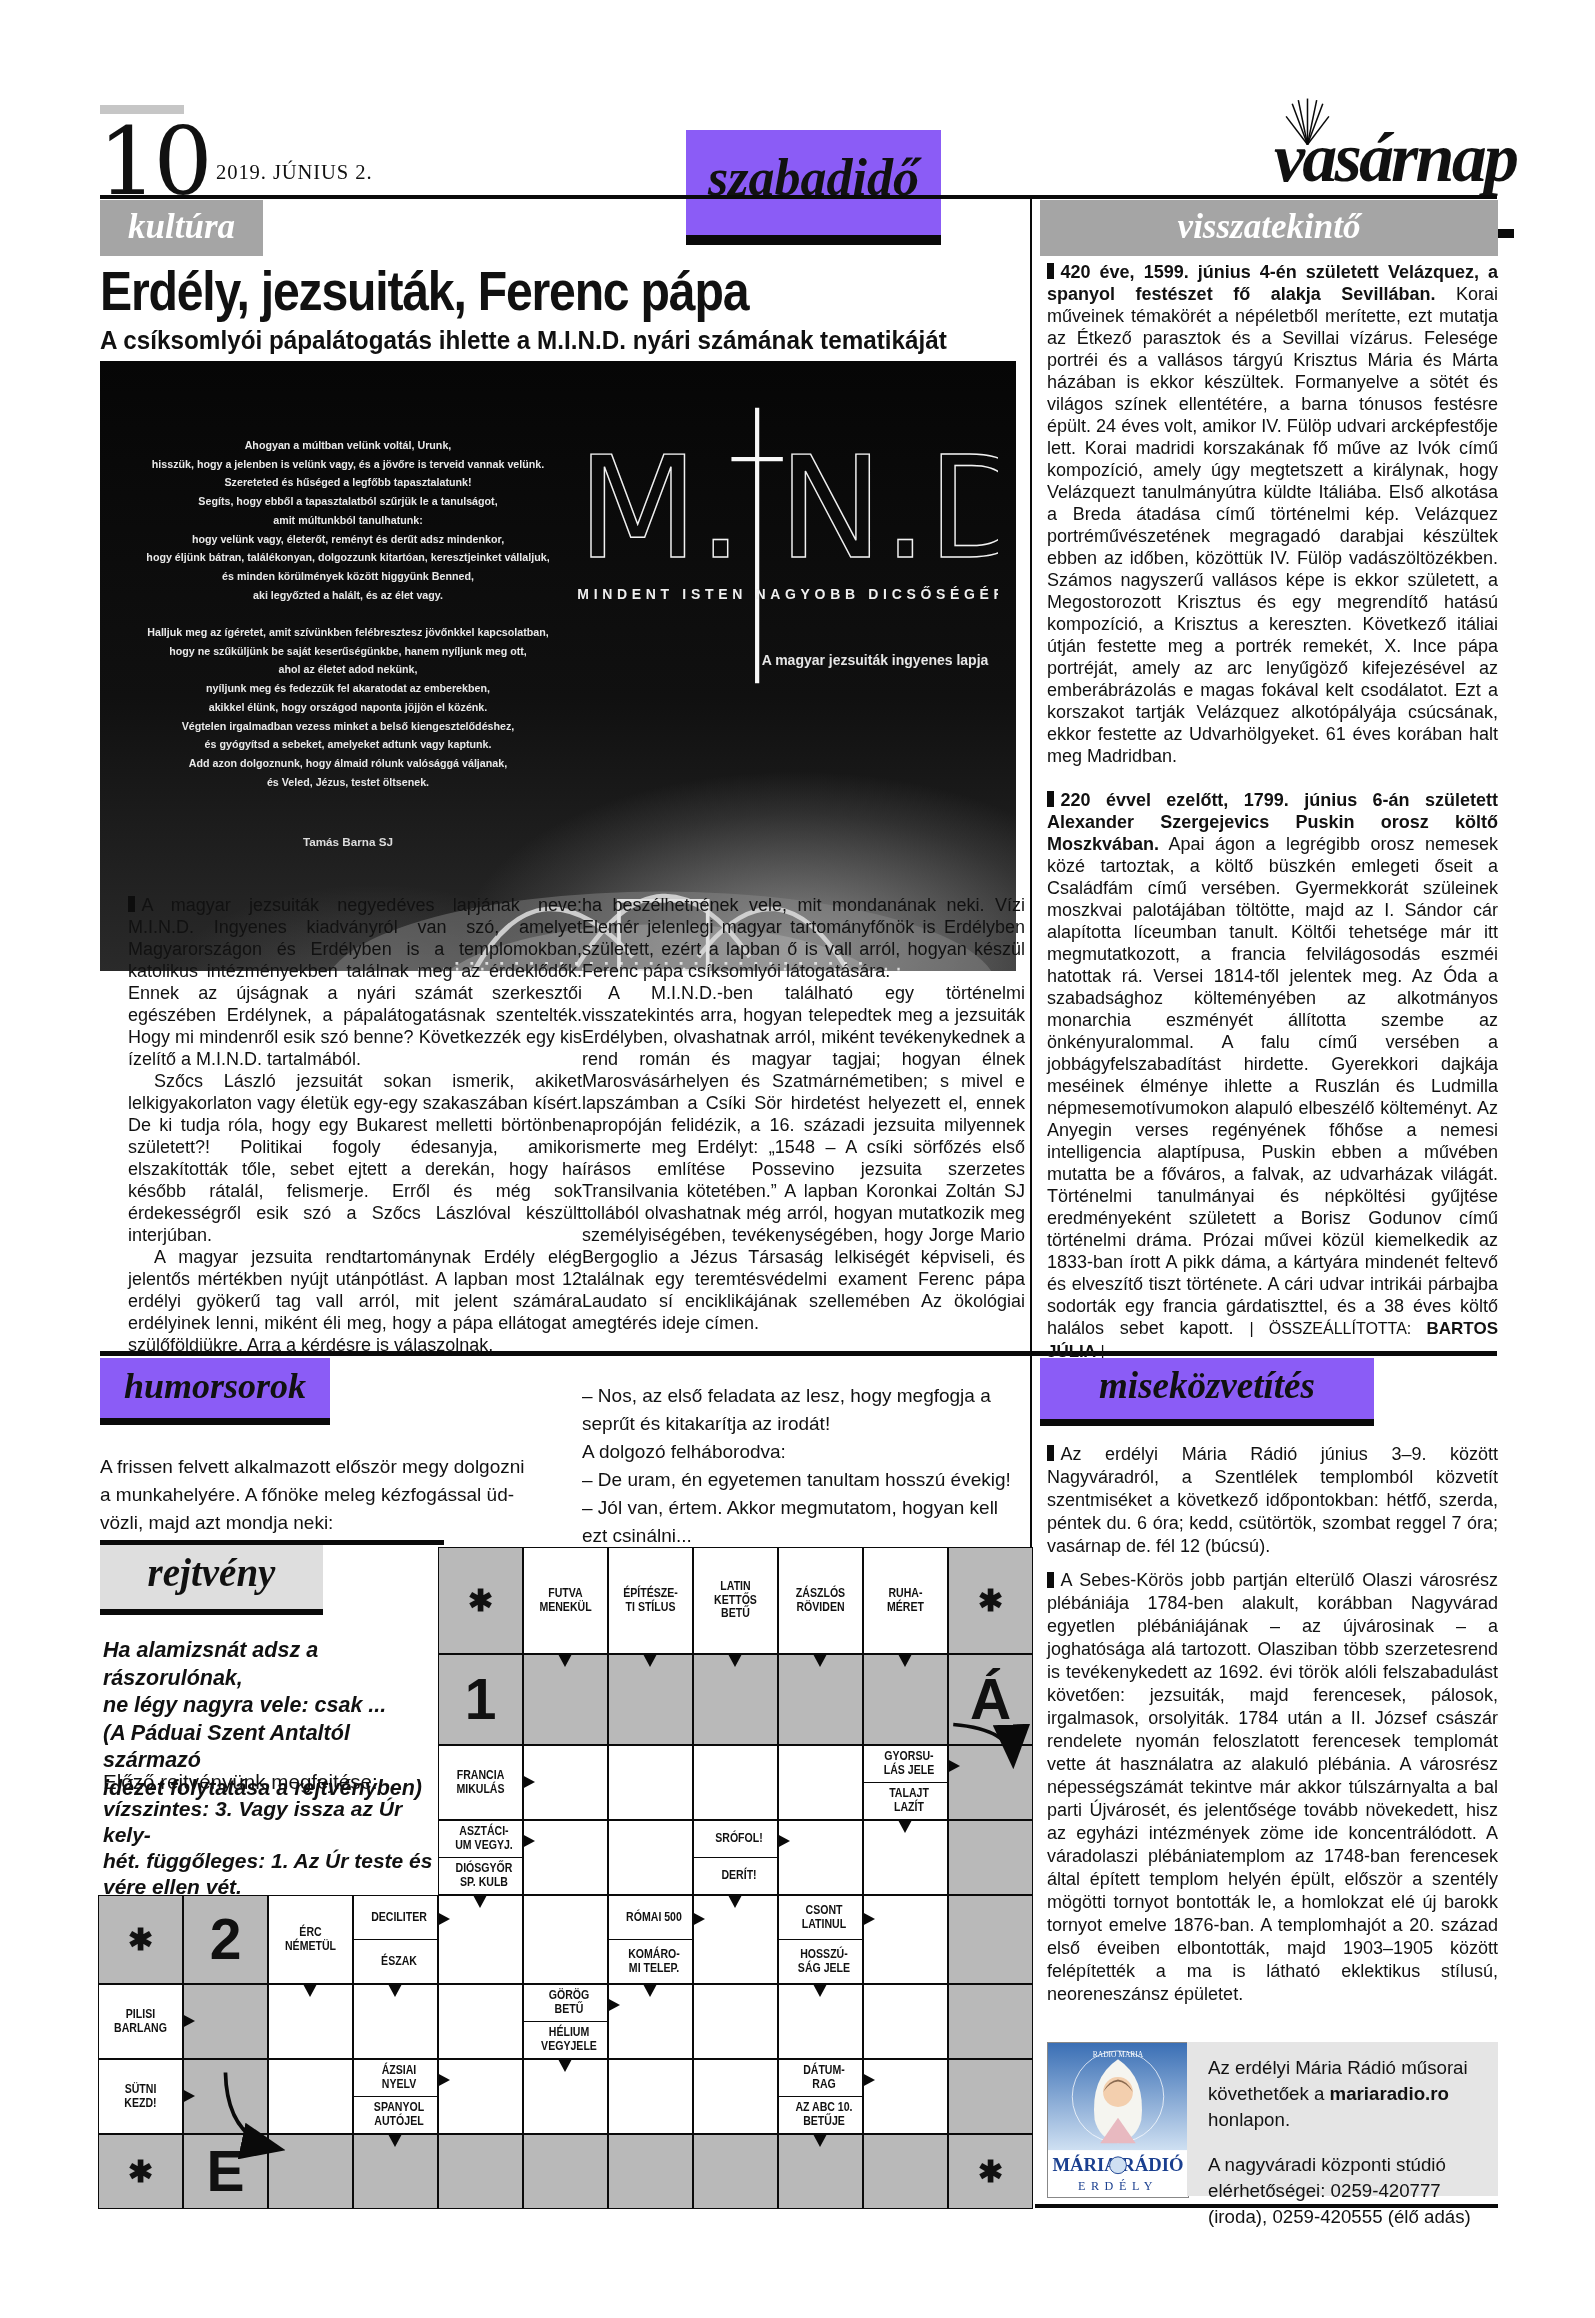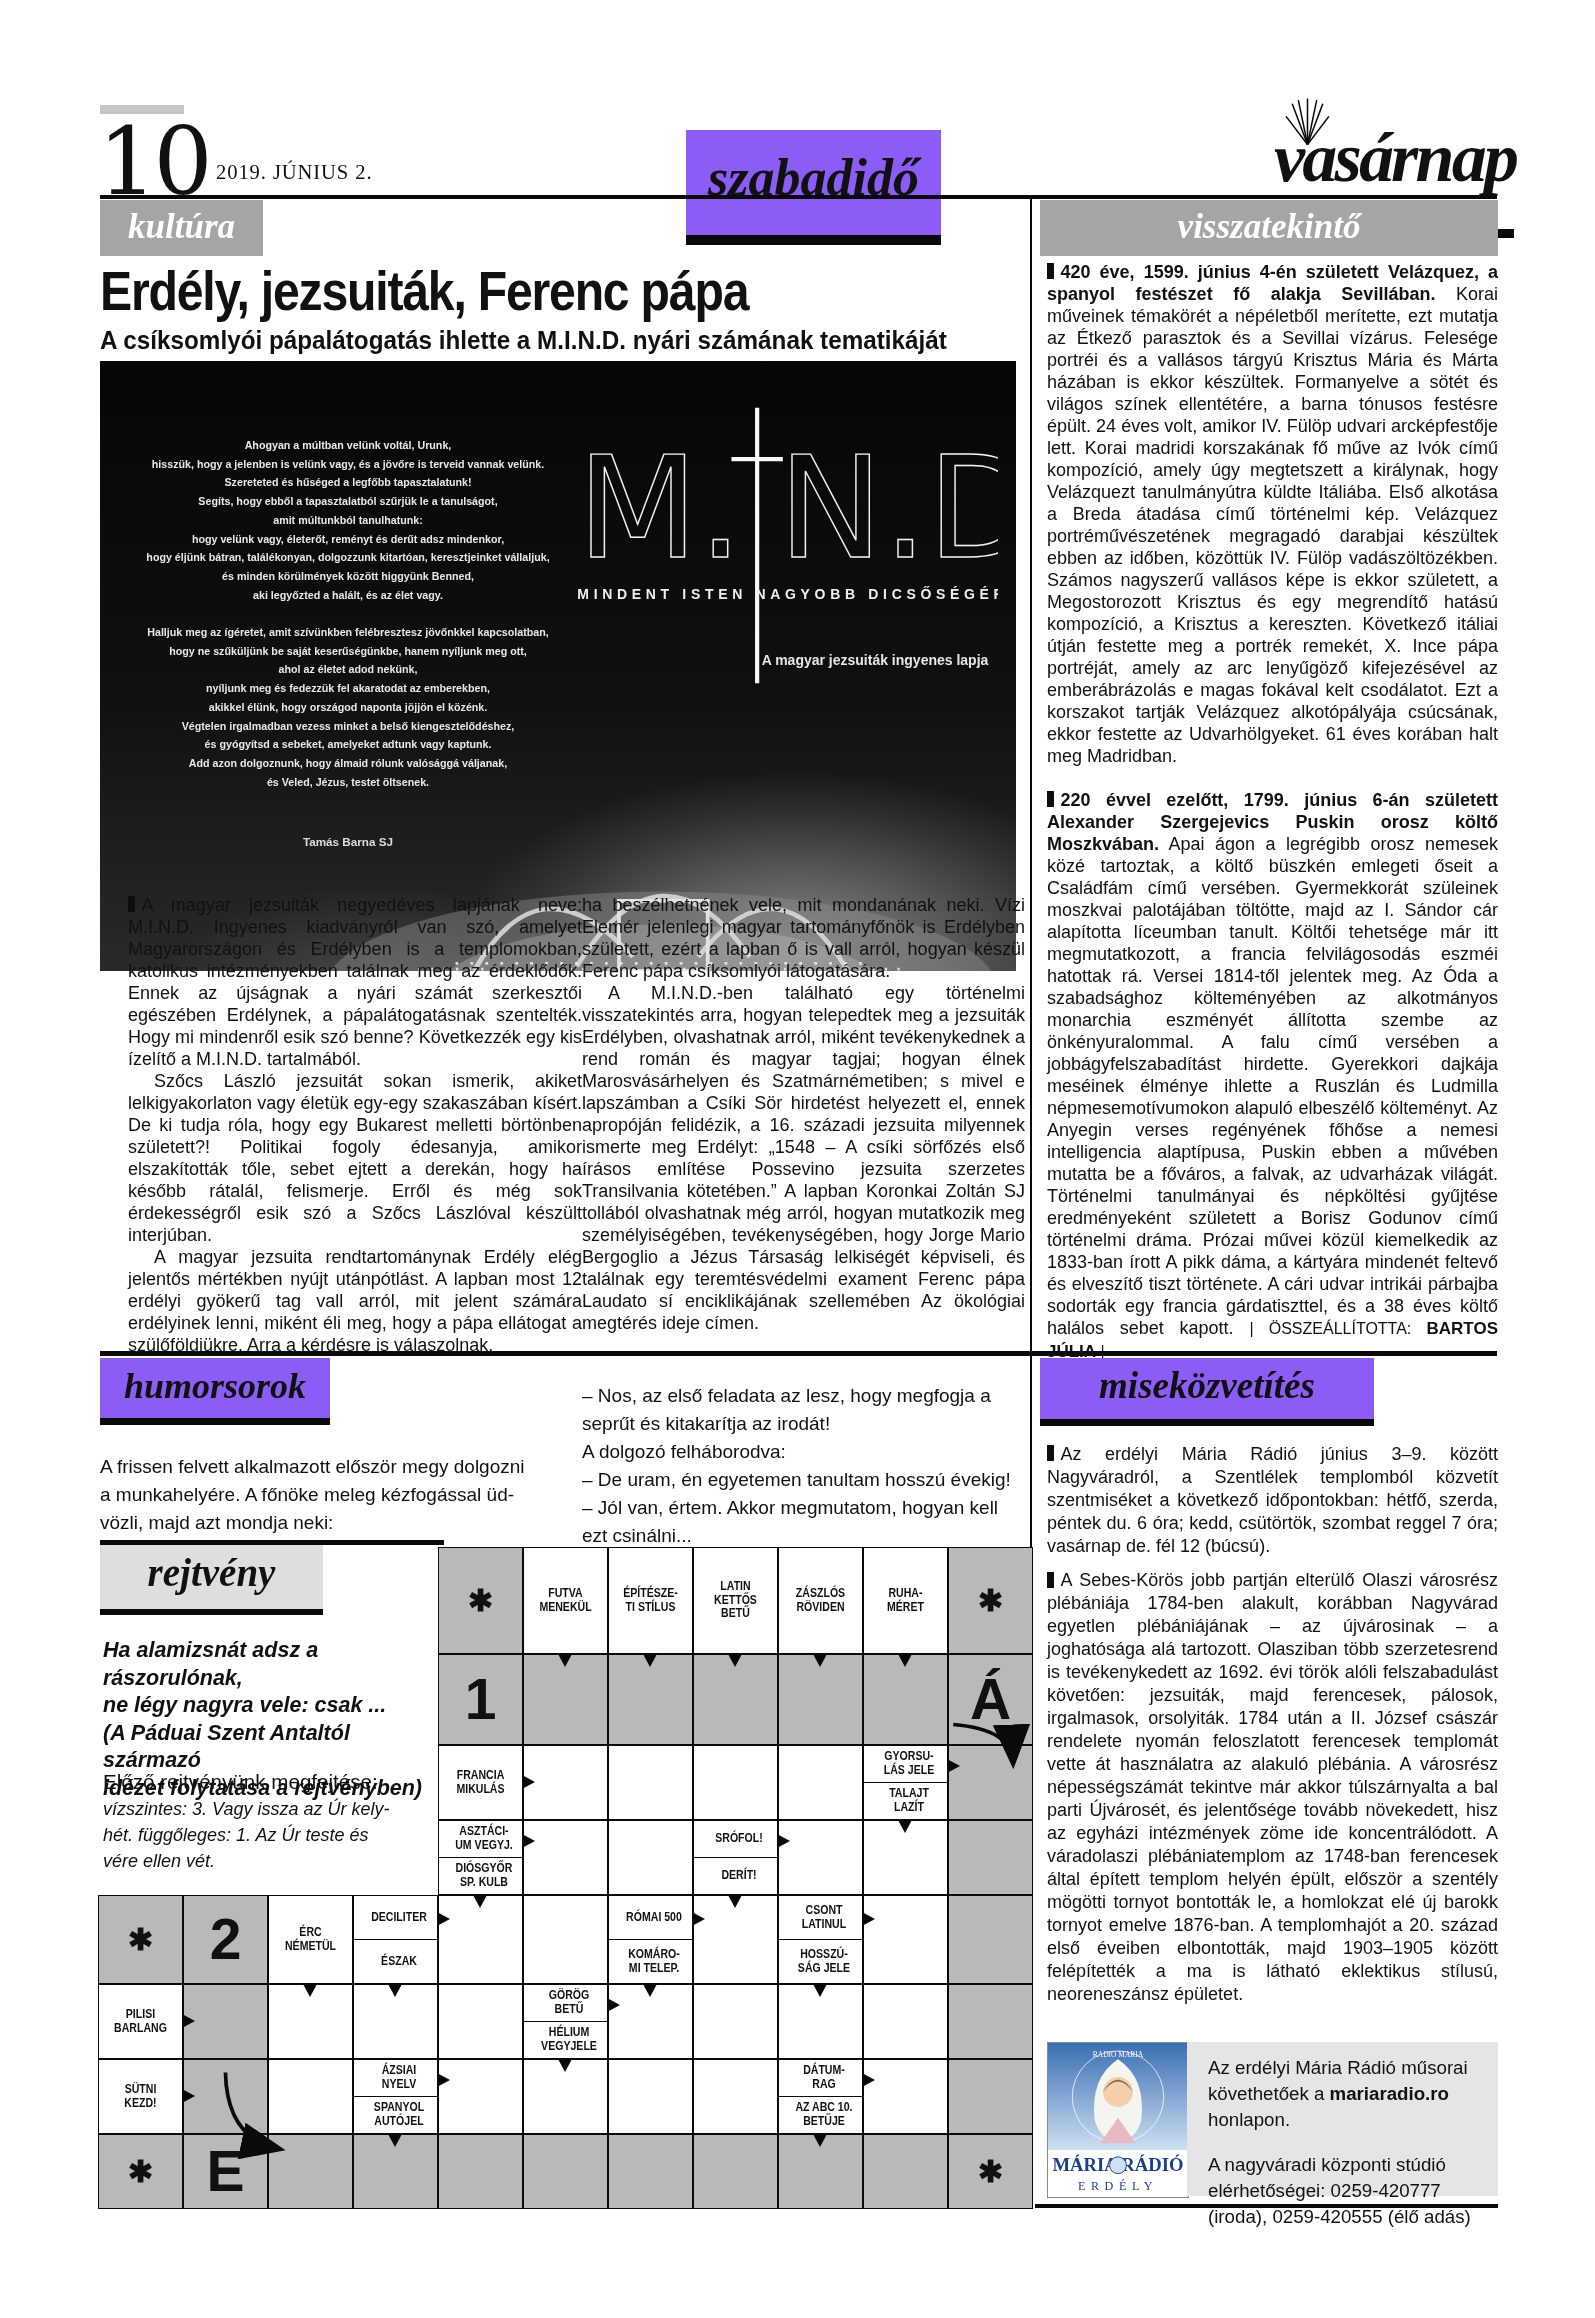--- a/index.html
+++ b/index.html
@@ -32,21 +32,21 @@
   .cw-half{flex:1;display:flex;align-items:center;justify-content:flex-start;position:relative;padding-left:7px;}
   .cw-hb{border-top:1.9px solid #0a0a0a;}
   .cw-big{font-size:57px;font-weight:700;line-height:1;}
   .cw-star{font-size:30px;font-weight:700;line-height:1;}
   .ar-d{position:absolute;top:-0.9px;left:50%;margin-left:-7.5px;width:0;height:0;border-left:7.5px solid transparent;border-right:7.5px solid transparent;border-top:13px solid #0a0a0a;z-index:3;}
   .ar-r{position:absolute;right:-13px;top:50%;margin-top:-7.5px;width:0;height:0;border-top:7.5px solid transparent;border-bottom:7.5px solid transparent;border-left:13px solid #0a0a0a;z-index:4;}
   .ar-rt{position:absolute;right:-13px;top:18%;width:0;height:0;border-top:7.5px solid transparent;border-bottom:7.5px solid transparent;border-left:13px solid #0a0a0a;z-index:4;}
   .joke{font-size:19px;line-height:28px;}
   .rintro{font-size:21.5px;line-height:27.6px;font-weight:700;font-style:italic;}
   .rprev1{font-size:20.6px;line-height:25px;}
-  .rprev2{font-size:18px;line-height:26px;font-weight:400;font-style:italic;}
+  .rprev2{font-size:21px;line-height:26px;font-weight:700;font-style:italic;}
 </style>
 </head>
 <body>
 
 <div id="page">
 
   <div class="abs" style="left:100px;top:105px;width:84px;height:9.3px;background:#c6c6c6;"></div>
   <div class="abs" style="left:98px;top:113px;font-family:'DejaVu Serif',serif;font-size:93px;line-height:98px;letter-spacing:-3.7px;">10</div>
   <div class="abs" style="left:100px;top:219px;width:84px;height:9.3px;background:#c6c6c6;"></div>
   <div class="abs" style="left:216px;top:161px;font-family:'Liberation Serif',serif;font-size:20.6px;letter-spacing:0.9px;">2019. JÚNIUS 2.</div>

